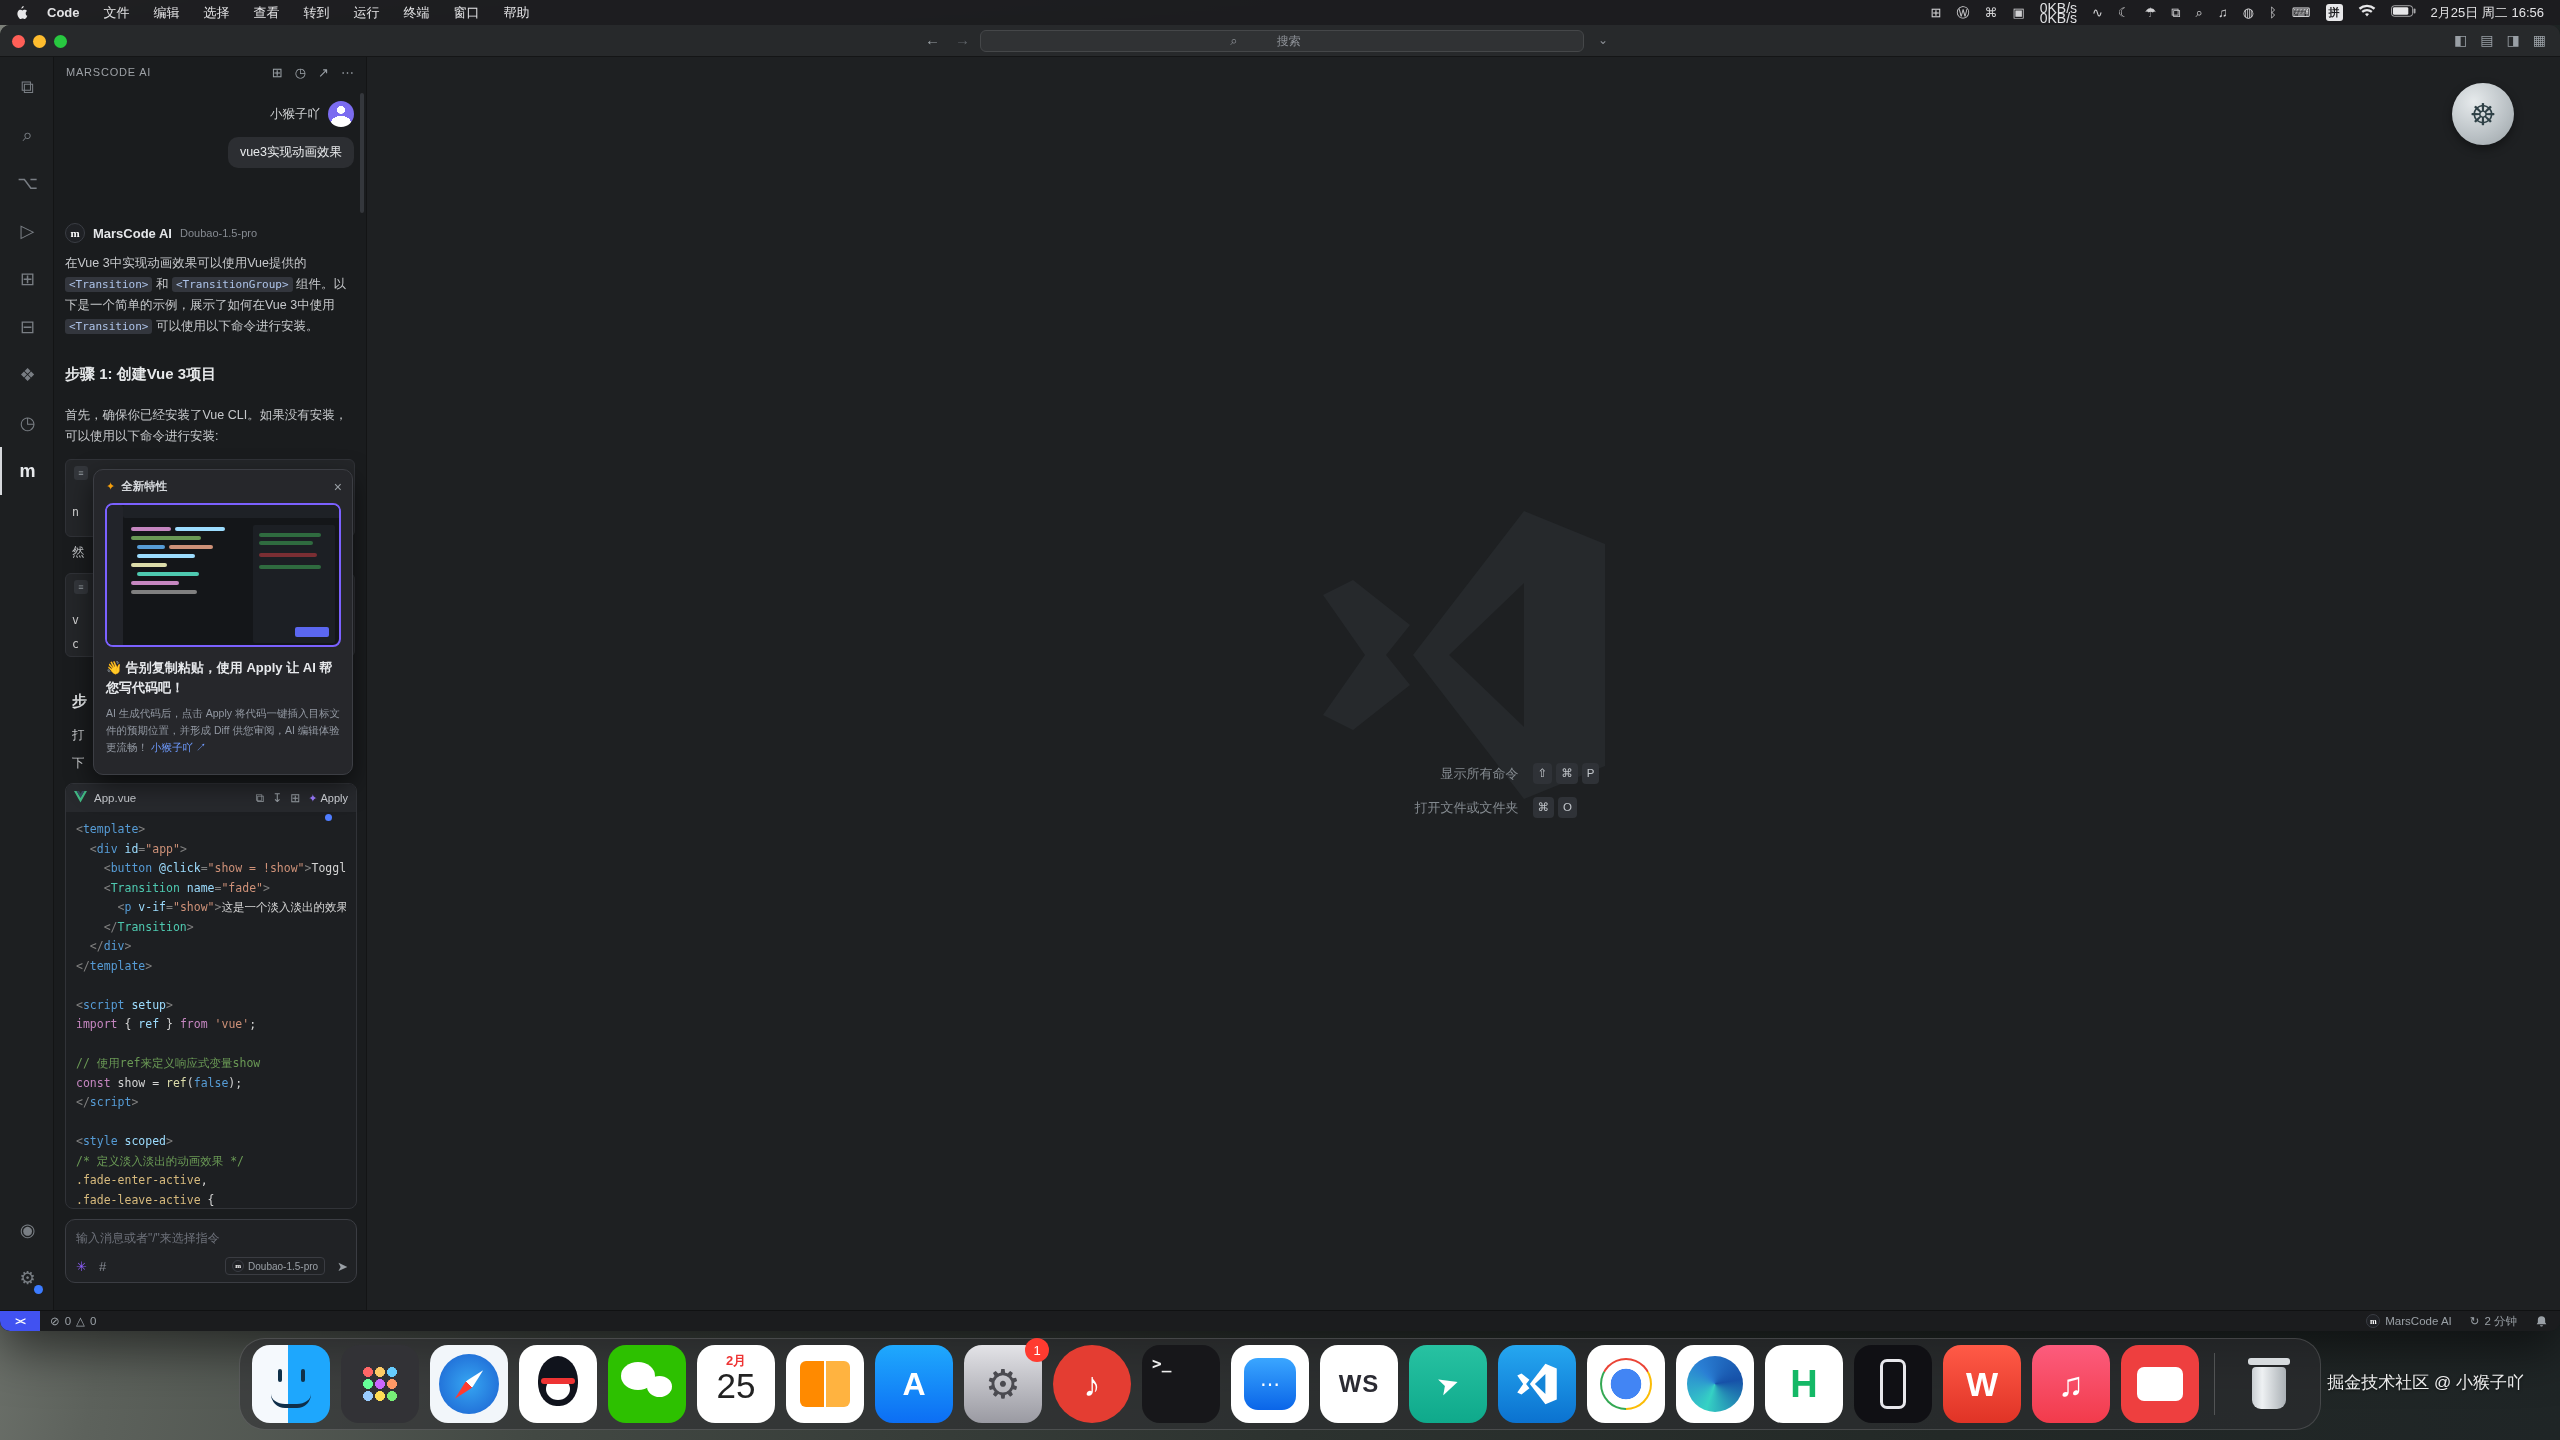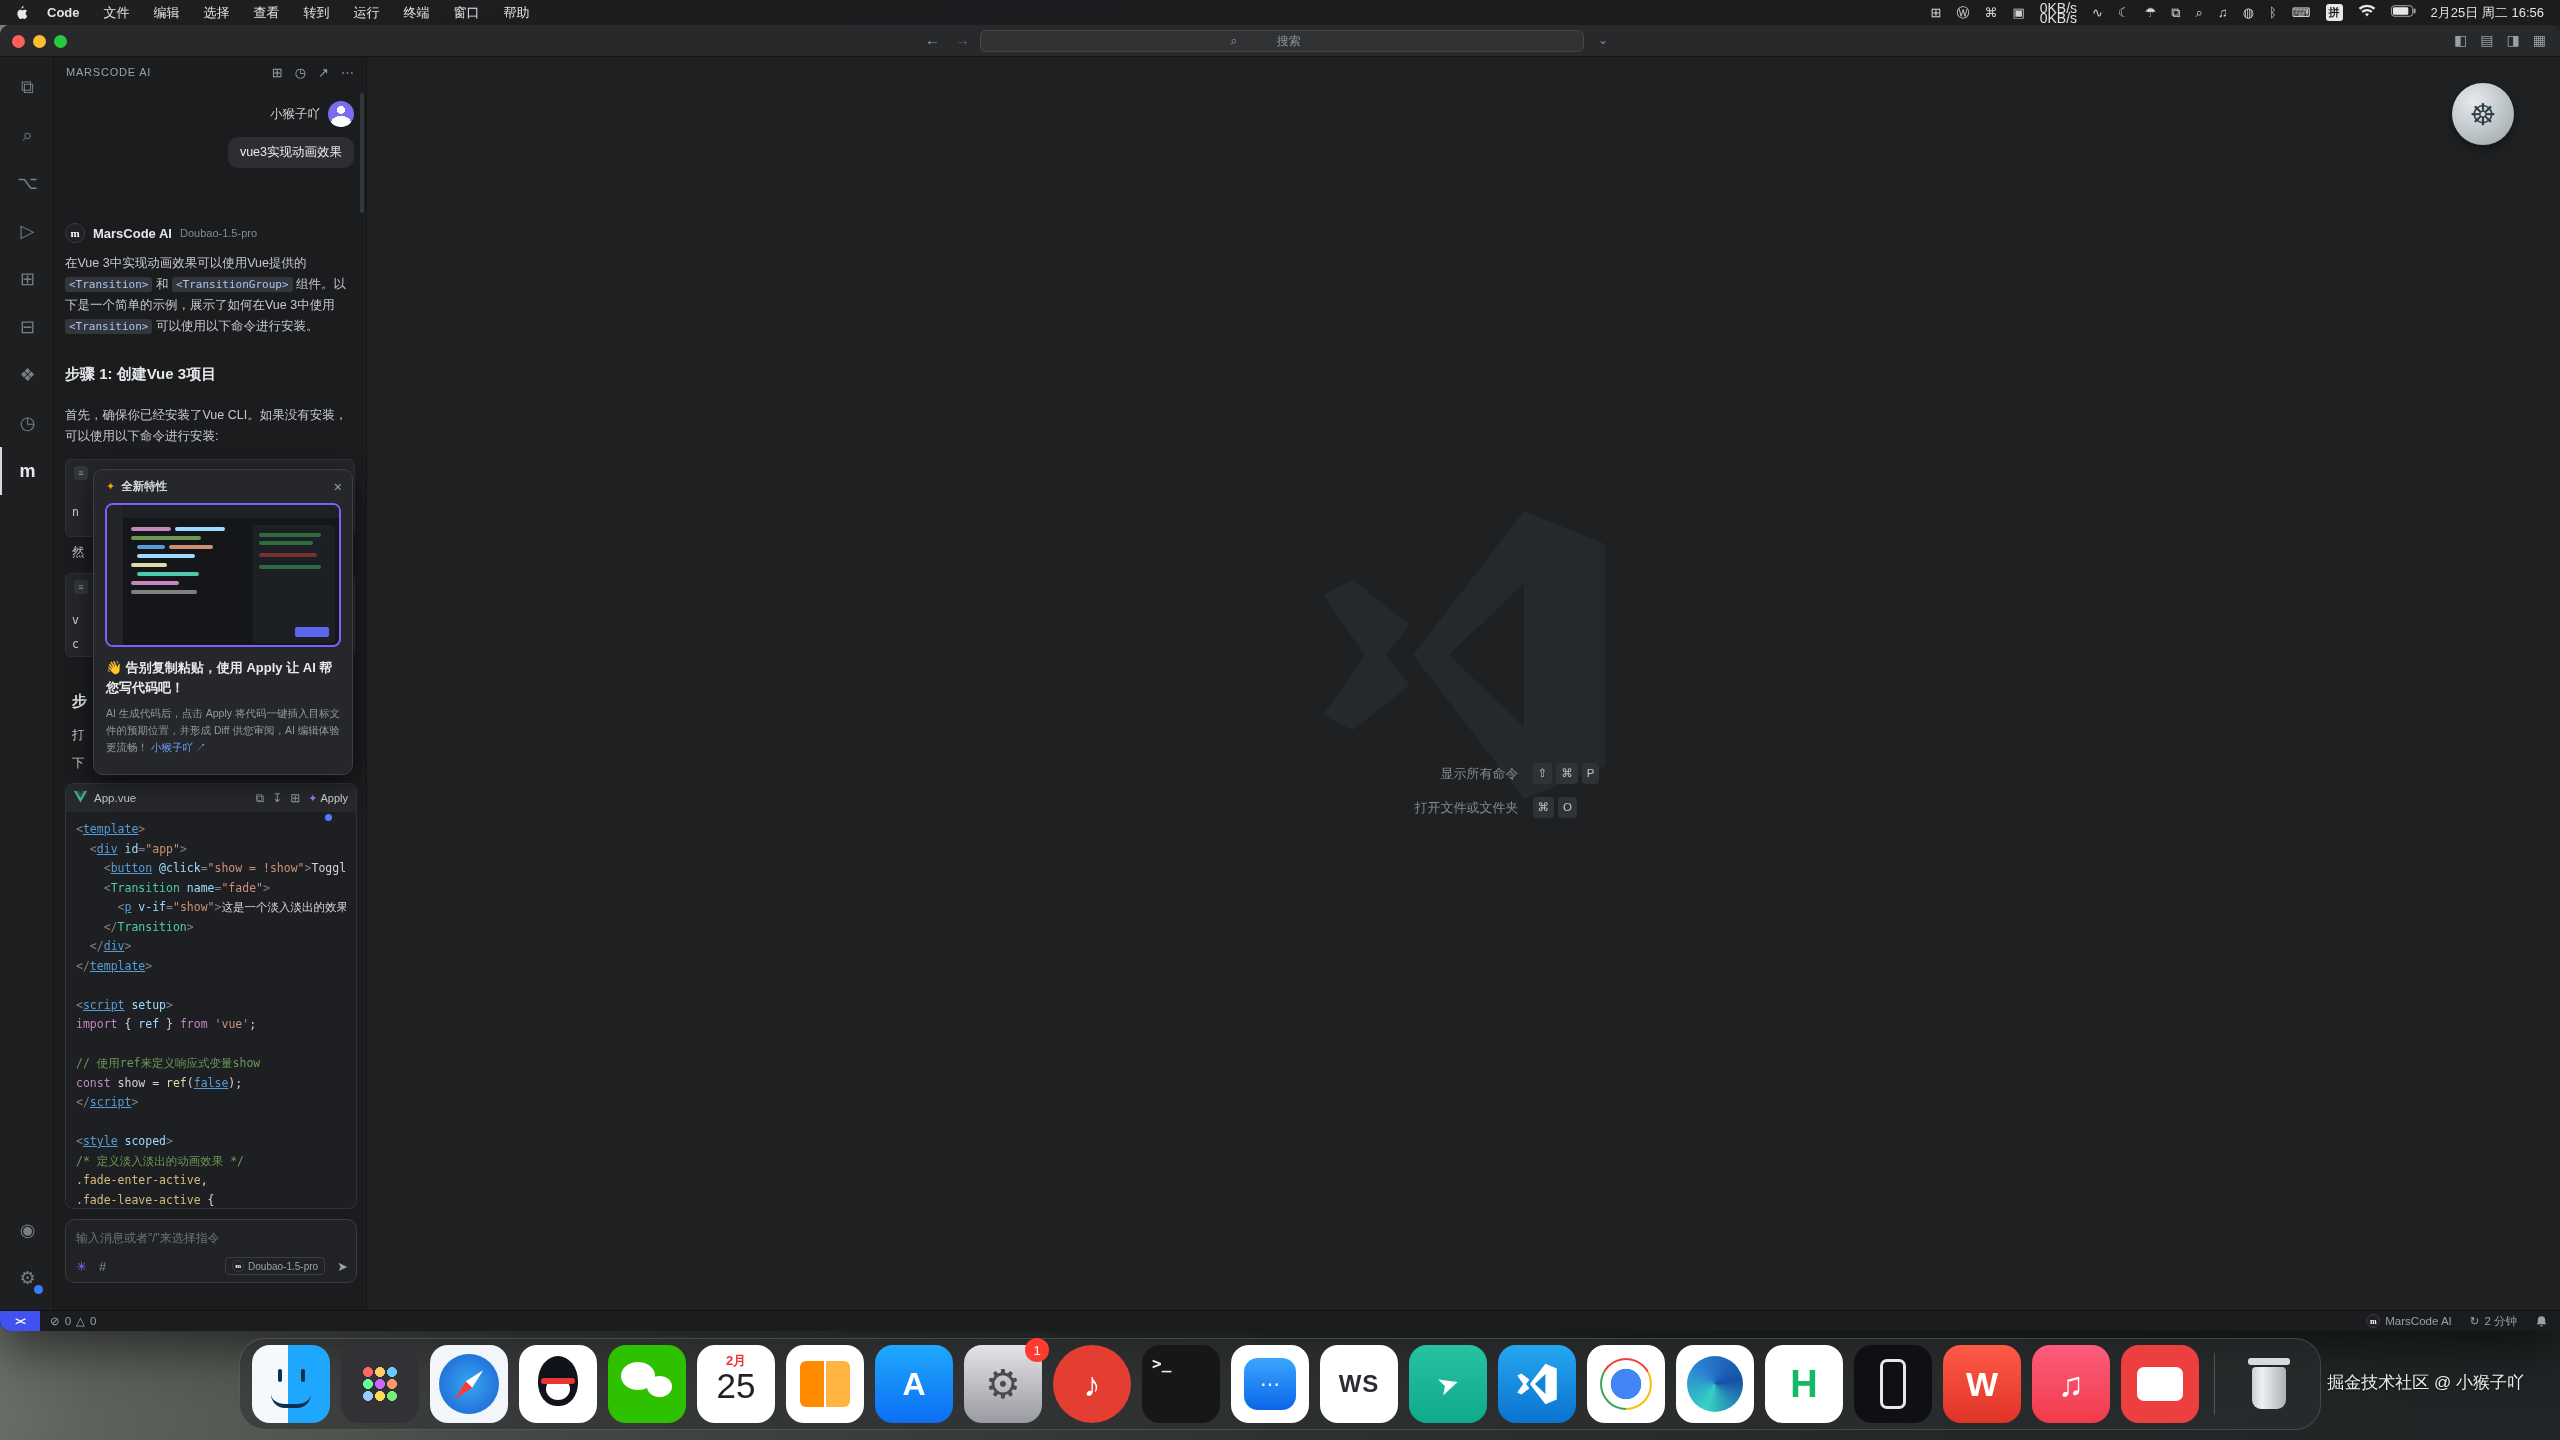--- a/index.html
+++ b/index.html
@@ -99,21 +99,21 @@
   .codeblock{position:absolute;left:11px;top:726px;width:292px;height:426px;z-index:1;border:1px solid #313338;
     border-radius:8px;overflow:hidden;background:#1d1f22;}
   .code-head{height:28px;background:#27292d;display:flex;align-items:center;gap:7px;padding:0 8px;position:relative;}
   .code-file{font-size:11.5px;color:#c9ccd1;}
   .code-tools{margin-left:auto;display:flex;align-items:center;gap:8px;font-size:12px;color:#9aa0a6;}
   .apply-btn{display:flex;align-items:center;gap:3px;font-size:11px;color:#d2d5da;cursor:pointer;}
   .apply-btn .spark{color:#9b7bff;}
   .apply-dot{position:absolute;right:24px;top:30px;width:7px;height:7px;border-radius:50%;background:#4f7dff;}
   #codeLines{padding:8px 10px;font-family:"DejaVu Sans Mono",monospace;font-size:11.5px;line-height:19.5px;white-space:pre;overflow:hidden;}
   .cl{height:19.5px;overflow:hidden;}
-  .tk-p{color:#808080;}.tk-tag{color:#569cd6;text-decoration:underline;}.tk-comp{color:#4ec9b0;}.tk-attr{color:#9cdcfe;}
+  .tk-p{color:#808080;}.tk-tag{color:#569cd6;}.tk-comp{color:#4ec9b0;}.tk-attr{color:#9cdcfe;}
   .tk-str{color:#ce9178;}.tk-kw{color:#c586c0;}.tk-com{color:#6a9955;}.tk-fn{color:#dcdcaa;}
   .tk-cls{color:#d7ba7d;}.tk-txt{color:#d4d4d4;}
   
   .chat-input{position:absolute;left:11px;top:1162px;width:292px;height:64px;background:#202225;
     border:1px solid #3b3d43;border-radius:10px;z-index:2;padding:8px 10px;}
   .chat-input input{width:100%;background:transparent;border:0;outline:none;font-size:12px;color:#d0d3d8;}
   .chat-input input::placeholder{color:#6d717a;}
   .input-row{position:absolute;left:10px;right:8px;bottom:7px;display:flex;align-items:center;gap:12px;}
   .spark-ic{color:#8b5cf6;font-size:13px;}
   .hash-ic{color:#878c94;font-size:13px;}

